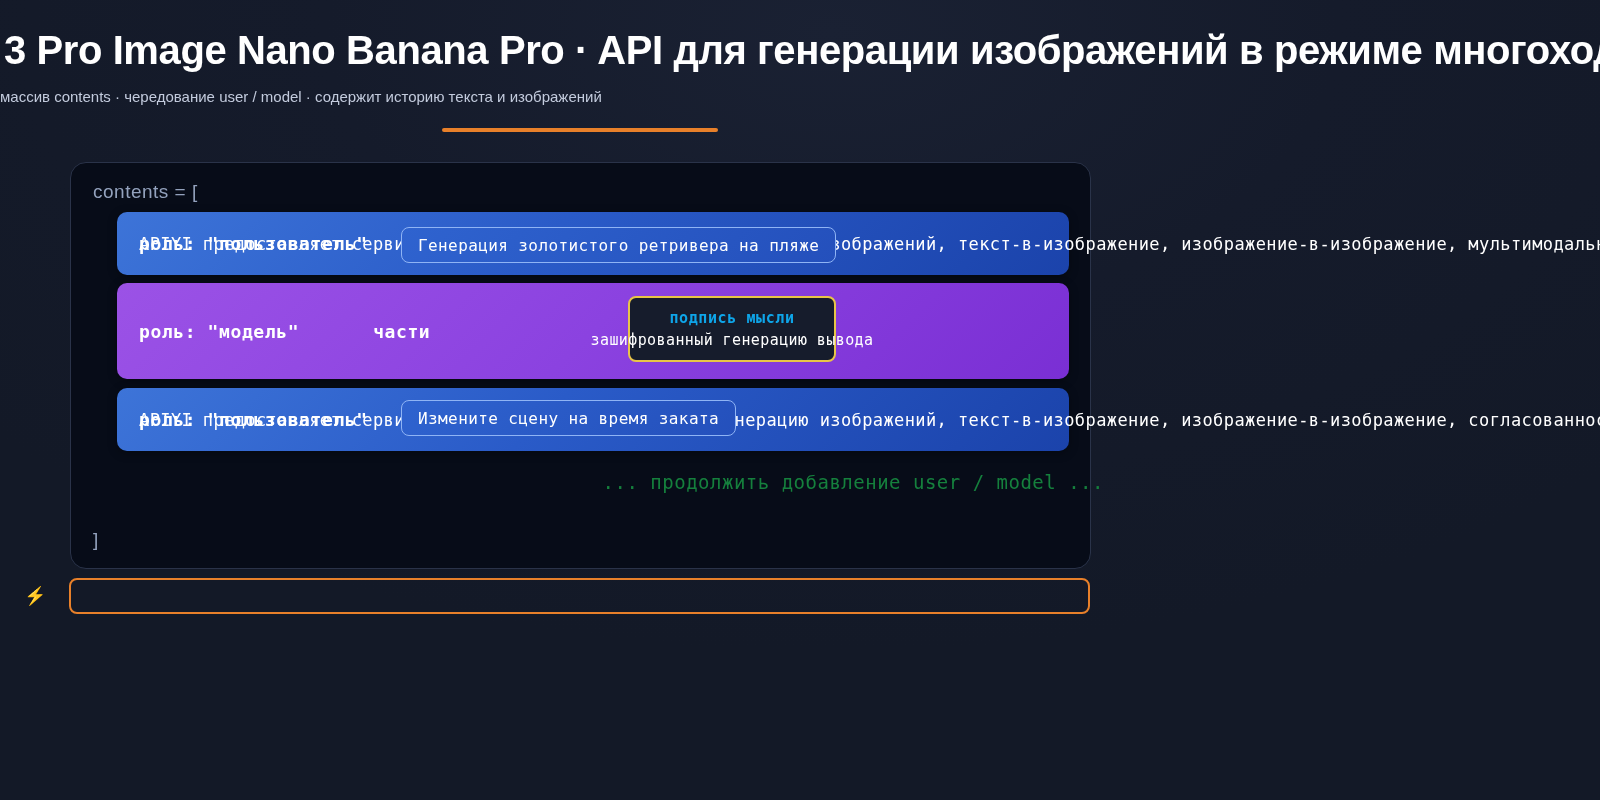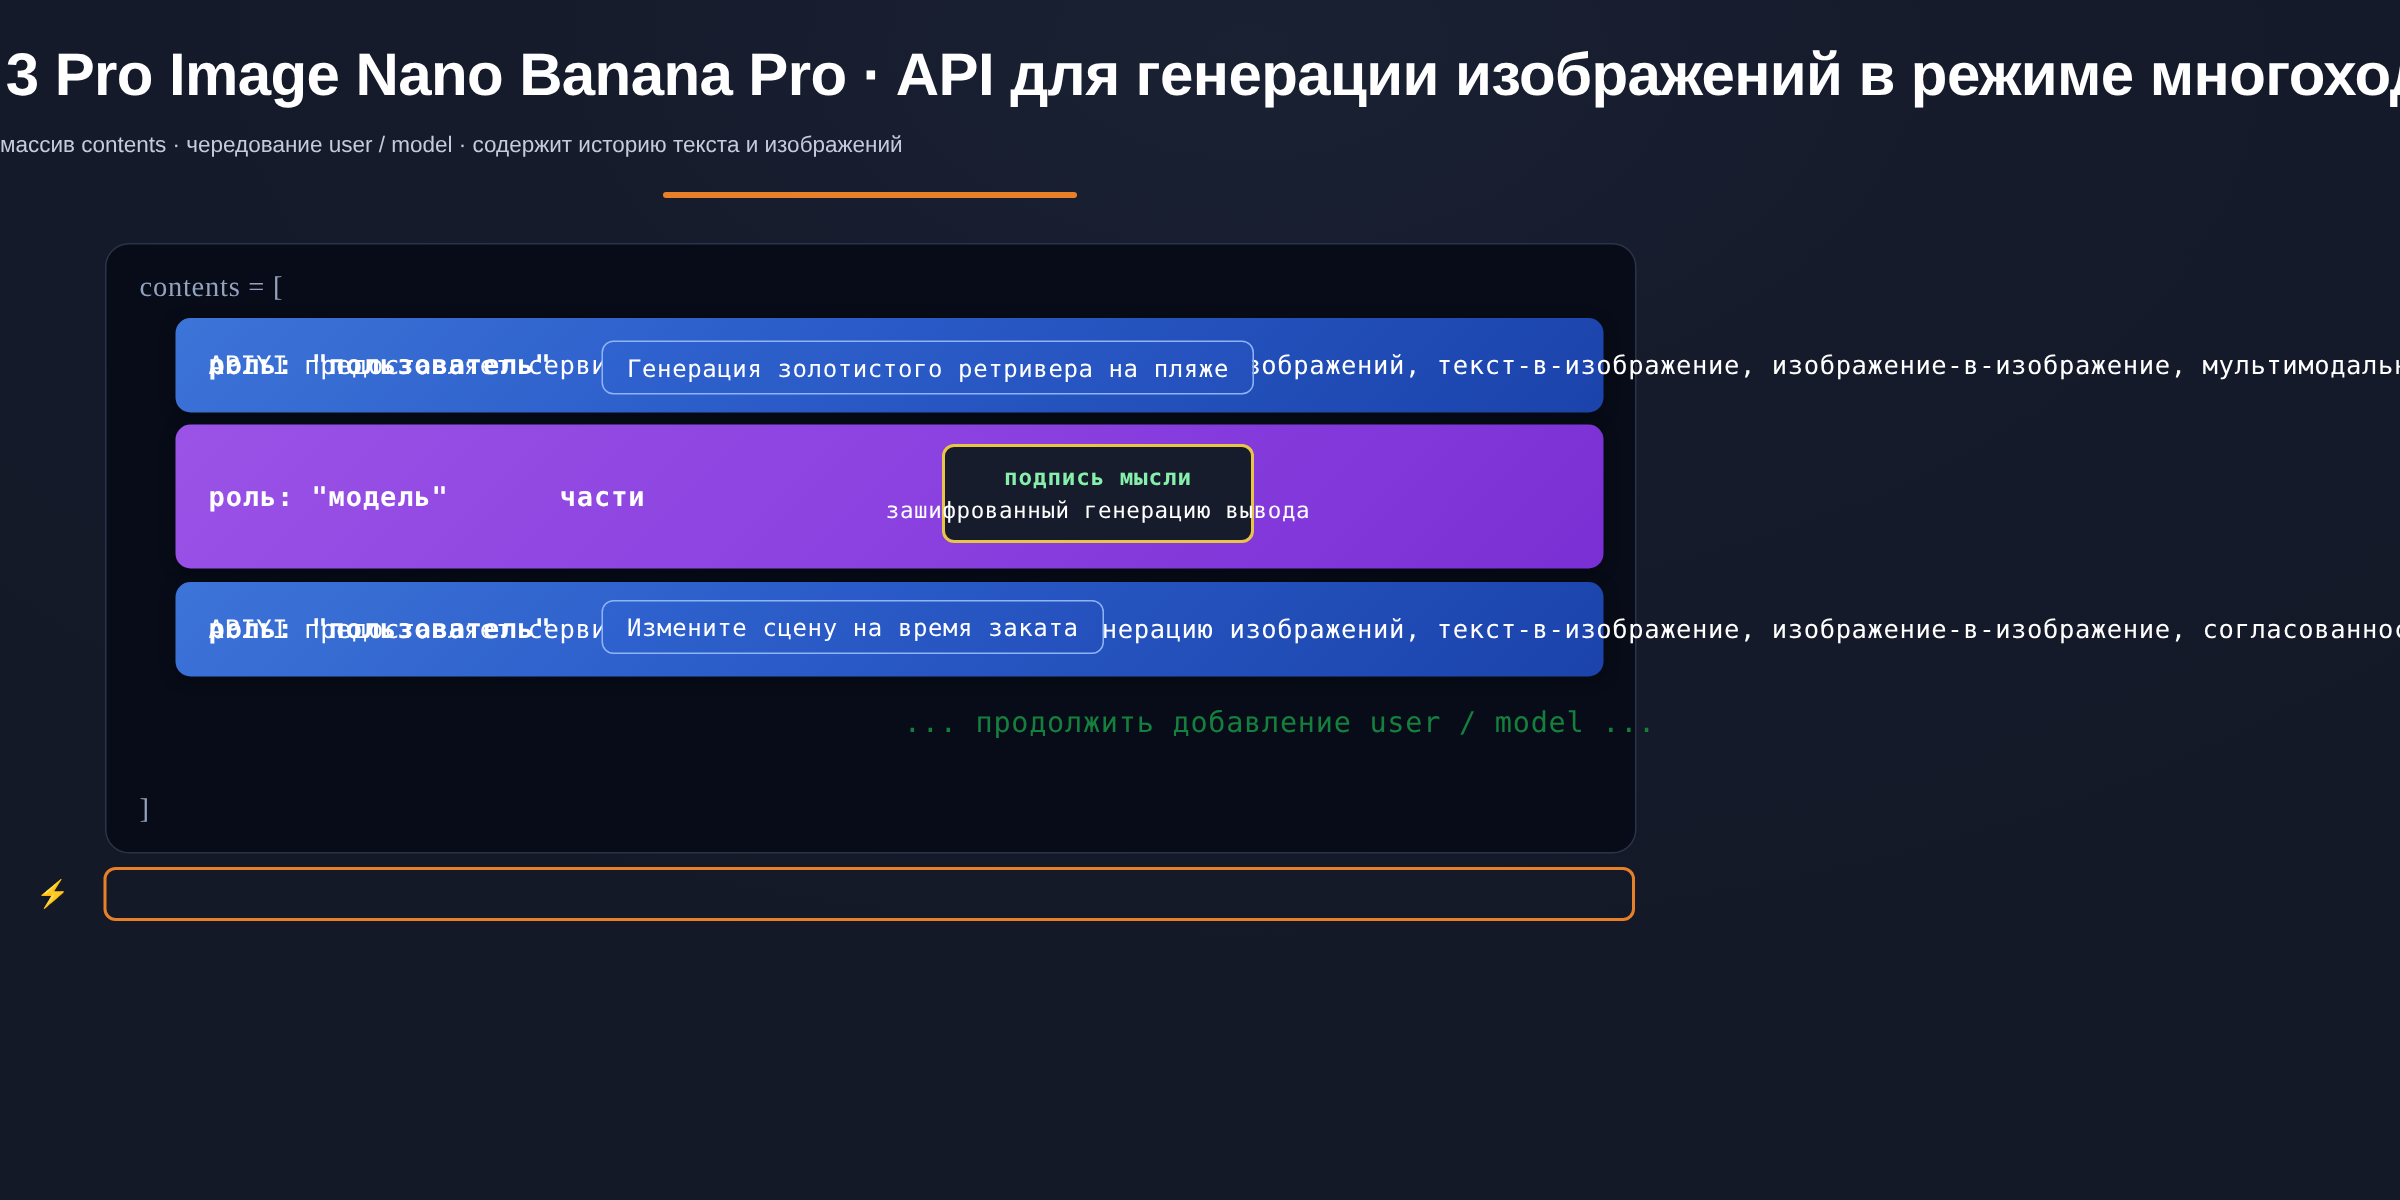--- a/index.html
+++ b/index.html
@@ -51,21 +51,21 @@
   .code-panel {
     position: absolute;
     left: 70px; top: 162px;
     width: 1021px; height: 407px;
     background: #070c18;
     border: 1px solid #2a3349;
     border-radius: 16px;
   }
   .code-line {
     position: absolute;
-    font-family: Liberation Serif, serif;
+    font-family: Liberation Sans, sans-serif;
     font-size: 19px;
     color: #93a2bd;
     letter-spacing: 0.5px;
     white-space: nowrap;
   }
   .code-open  { left: 22px; top: 18px; }
   .code-close { left: 22px; top: 366px; }
   .code-ellipsis {
     position: absolute;
     left: 12px; top: 308px; width: 1021px;
@@ -175,21 +175,21 @@
     border-radius: 8px;
     background: #161c2c;
     border: 2px solid #e8c547;
     display: flex; flex-direction: column;
     align-items: center; justify-content: center;
     gap: 4px;
   }
   .card-sig .t {
     font-family: "DejaVu Sans Mono", monospace;
     font-size: 15px; font-weight: 700;
-    color: #86efac; letter-spacing: 0.6px; white-space: nowrap;
+    color: #0ea5e9; letter-spacing: 0.6px; white-space: nowrap;
   }
   .card-sig .s {
     font-family: "DejaVu Sans Mono", monospace;
     font-size: 15px; color: #ffffff; letter-spacing: 0.4px; white-space: nowrap;
   }
 
   
   .callout {
     position: absolute;
     left: 69px; top: 578px;

